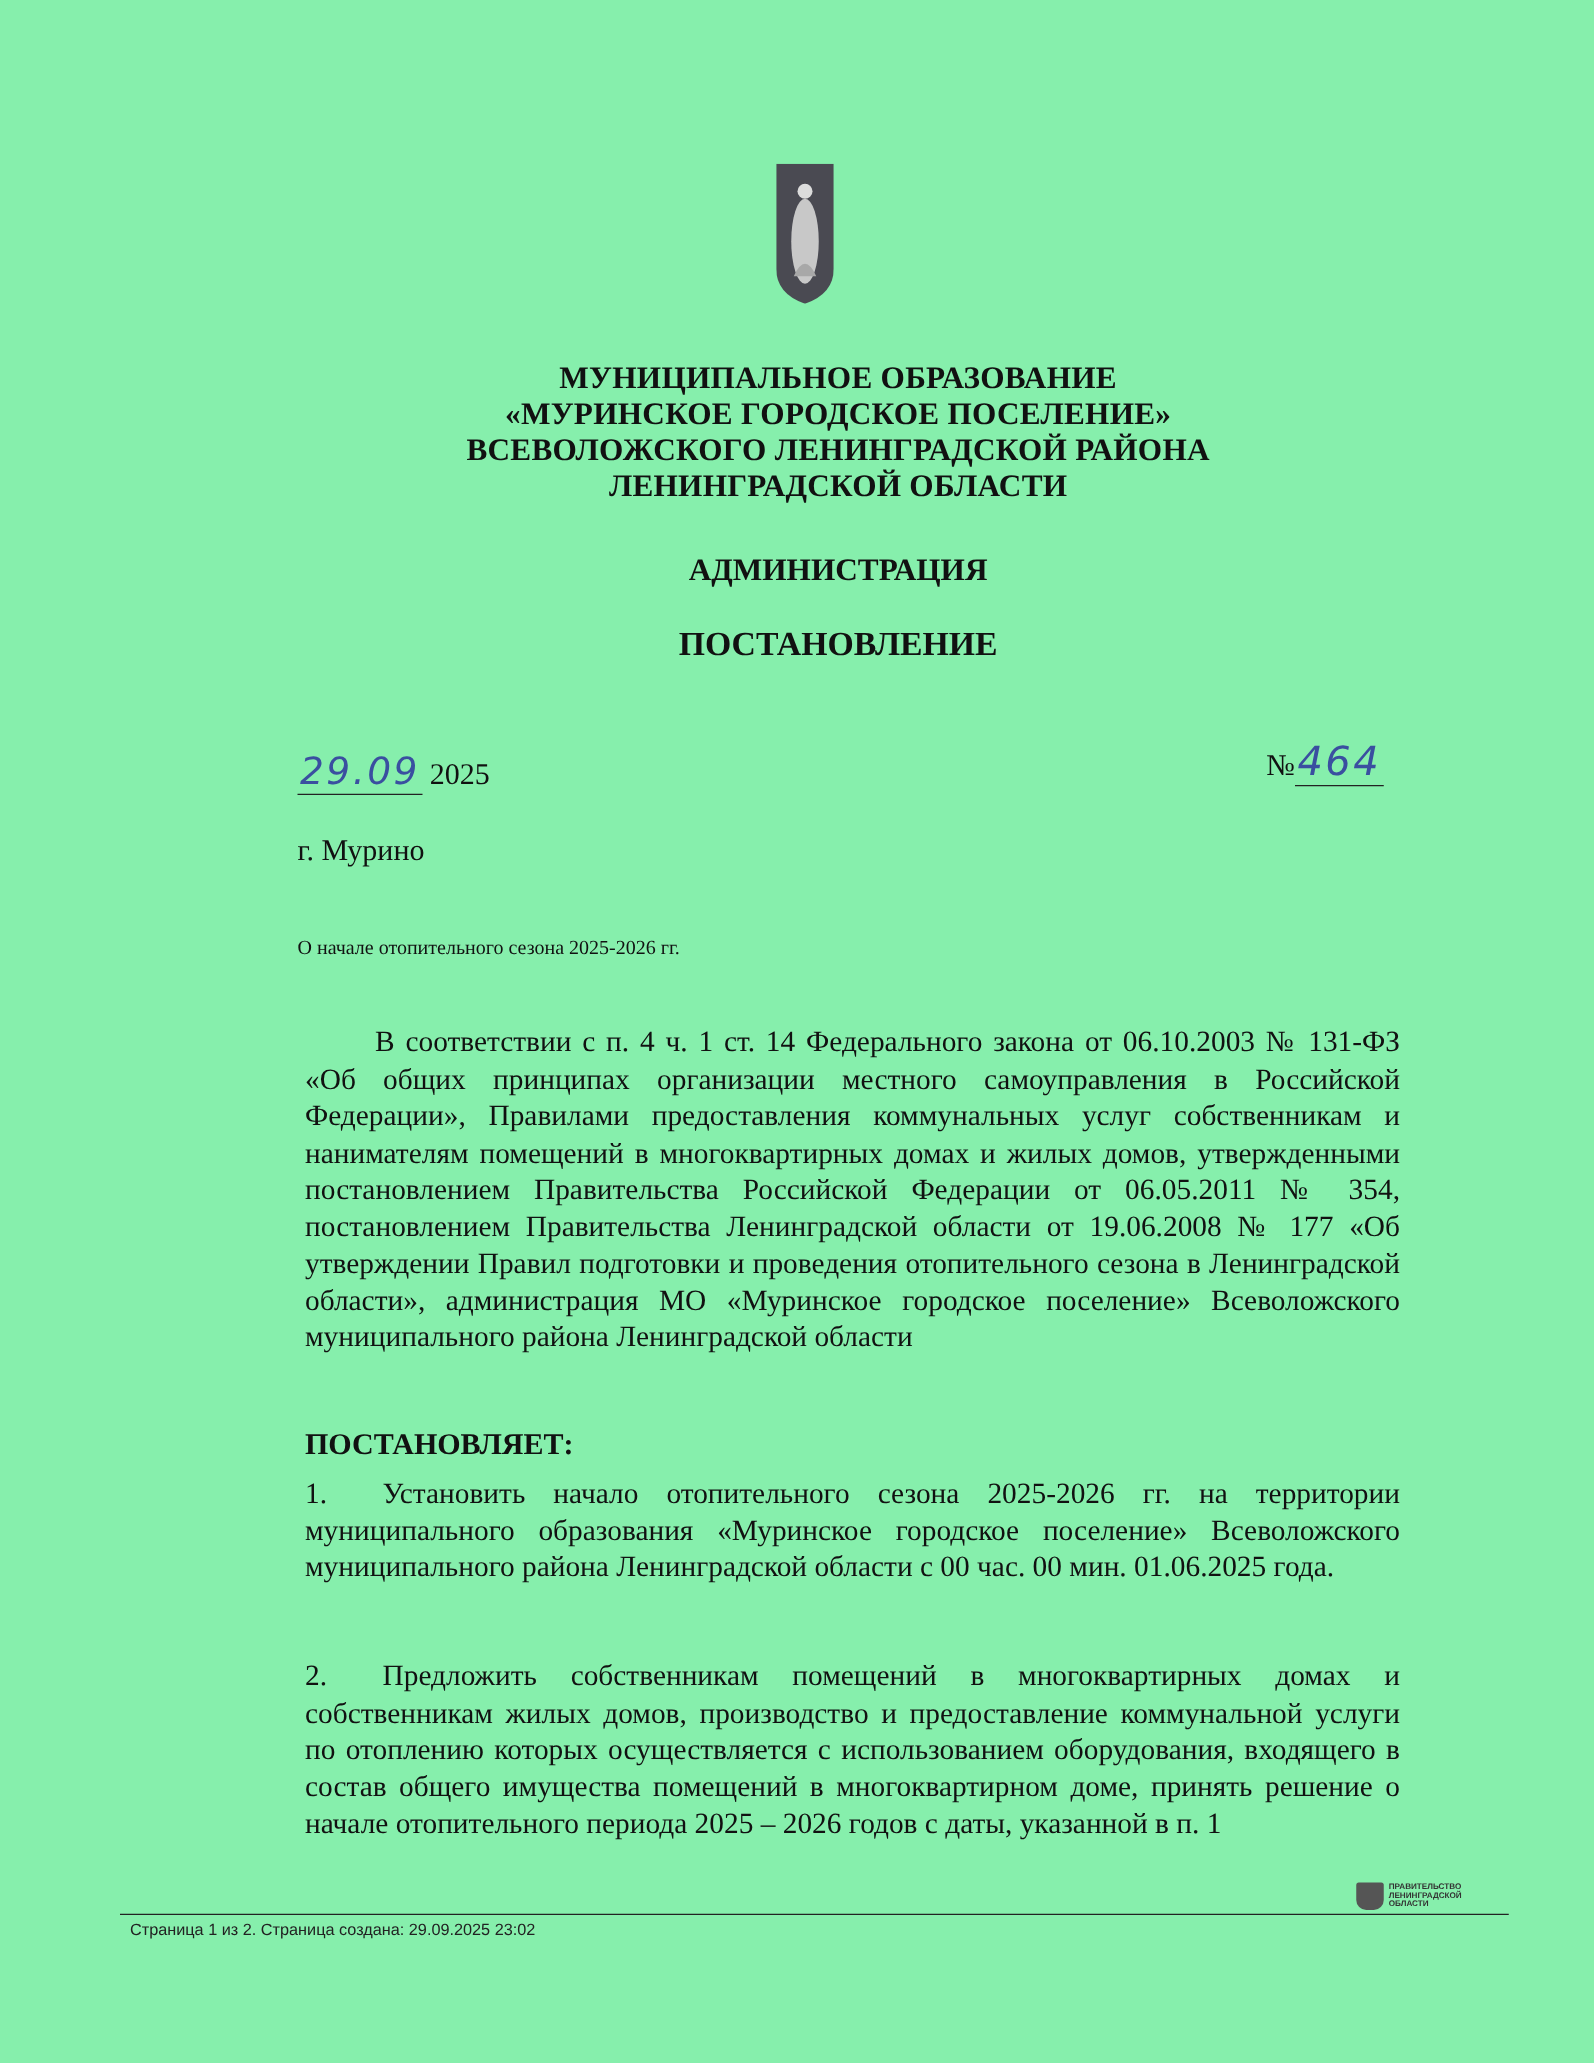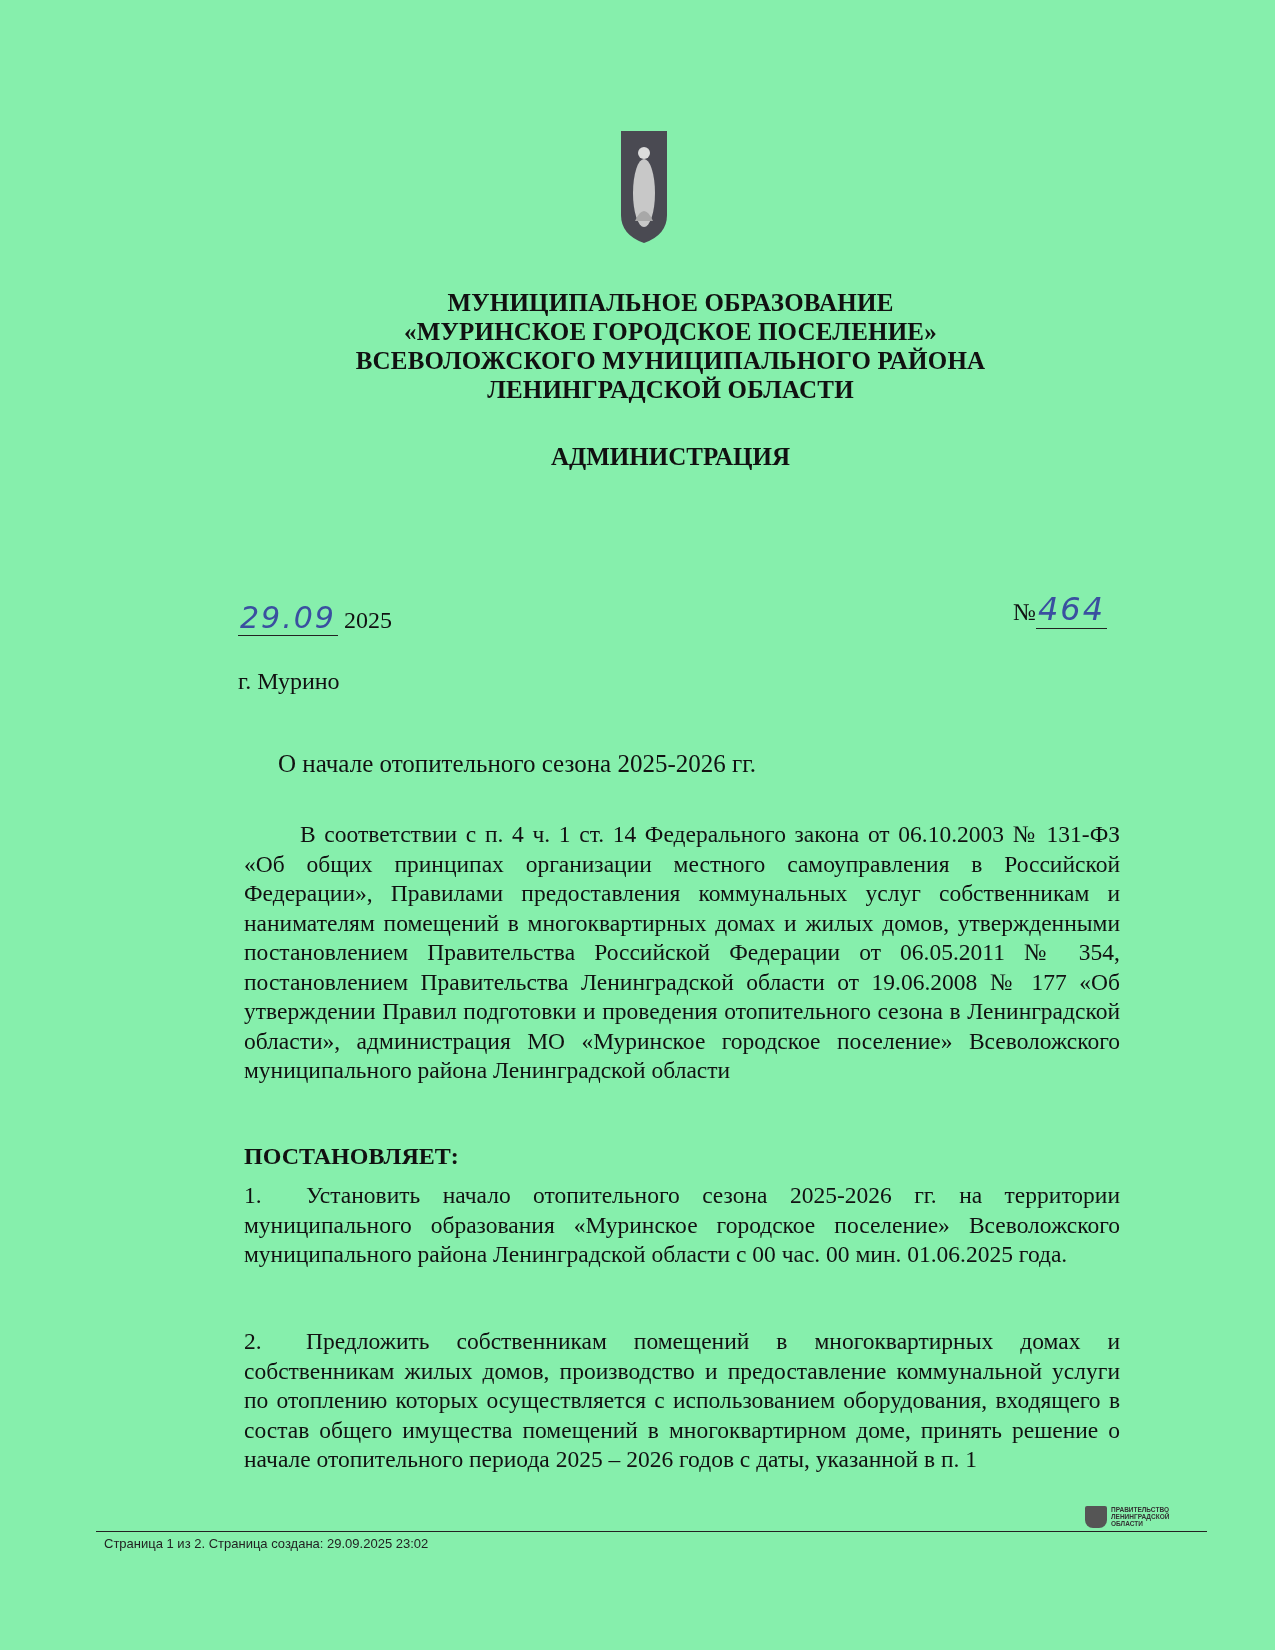--- a/index.html
+++ b/index.html
@@ -17,21 +17,21 @@
   .decree { position: absolute; left: 66px; right: 0; top: 500px; text-align: center;
             font-weight: bold; font-size: 27px; }
 
   .date-line { position: absolute; left: 238px; top: 600px; font-size: 24px; }
   .hand { font-family: "DejaVu Sans", sans-serif; font-style: italic; color: #3a4fa0;
           font-size: 30px; border-bottom: 1px solid #222; padding: 0 2px; letter-spacing: 2px; }
   .num-line { position: absolute; left: 1013px; top: 590px; font-size: 24px; }
   .num-line .hand { font-size: 32px; }
 
   .city { position: absolute; left: 238px; top: 668px; font-size: 24px; }
-  .subject { position: absolute; left: 238px; top: 750px; font-size: 25px; margin-left: 40px; }
+  .subject { position: absolute; left: 238px; top: 750px; font-size: 16px; }
 
   .body { position: absolute; left: 244px; width: 876px; font-size: 23.5px; line-height: 29.5px;
           text-align: justify; }
   .preamble { top: 820px; }
   .preamble p { margin: 0; text-indent: 56px; }
   .resolve { position: absolute; left: 244px; top: 1143px; font-weight: bold; font-size: 24px; }
   .item1 { top: 1181px; }
   .item2 { top: 1327px; }
   .body .item-num { display: inline-block; width: 62px; }
 
@@ -51,25 +51,26 @@
   <svg class="coat" viewBox="0 0 46 112">
     <path d="M0 0 H46 V84 Q46 104 23 112 Q0 104 0 84 Z" fill="#4a4a52"></path>
     <ellipse cx="23" cy="62" rx="11" ry="34" fill="#c8c8c8"></ellipse>
     <circle cx="23" cy="22" r="6" fill="#dcdcdc"></circle>
     <path d="M14 90 Q23 70 32 90 Z" fill="#a8a8a8"></path>
   </svg>
 
   <div class="org">
     <div>МУНИЦИПАЛЬНОЕ ОБРАЗОВАНИЕ</div>
     <div>«МУРИНСКОЕ ГОРОДСКОЕ ПОСЕЛЕНИЕ»</div>
-    <div>ВСЕВОЛОЖСКОГО МУНИЦИПАЛЬНОГО РАЙОНА</div>
+    <div>ВСЕВОЛОЖСКОГО ЛЕНИНГРАДСКОЙ РАЙОНА</div>
     <div>ЛЕНИНГРАДСКОЙ ОБЛАСТИ</div>
   </div>
 
   <div class="admin">АДМИНИСТРАЦИЯ</div>
+  <div class="decree">ПОСТАНОВЛЕНИЕ</div>
 
   <div class="date-line">
     <span class="hand">29.09</span>
     <span>2025</span>
   </div>
   <div class="num-line">
     <span>№</span><span class="hand">464</span>
   </div>
 
   <div class="city">г. Мурино</div>

